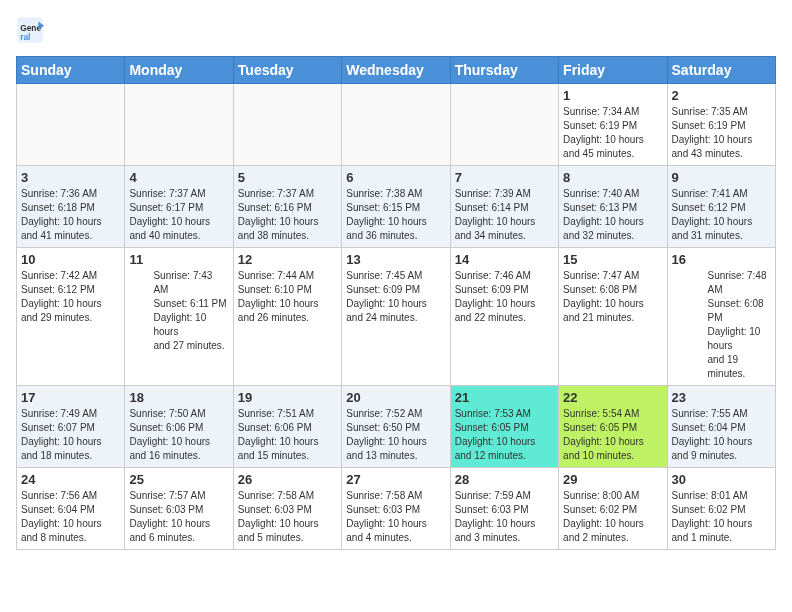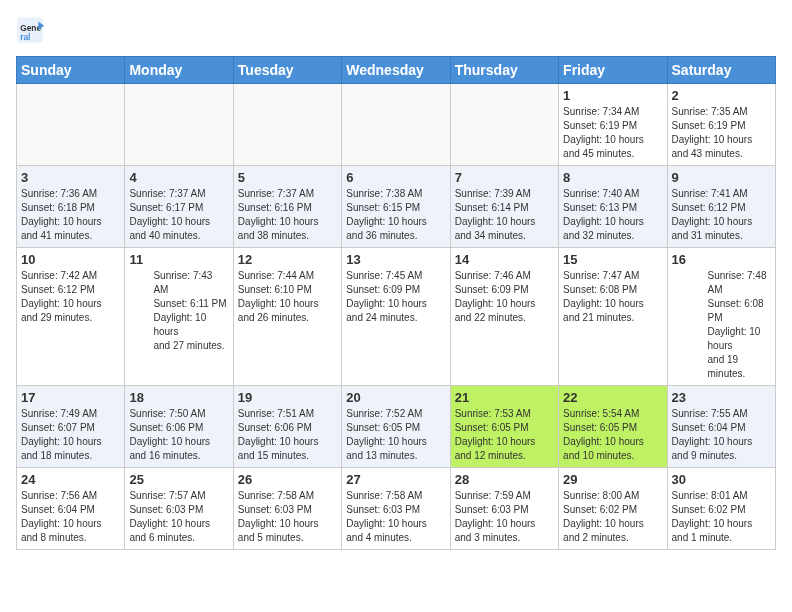--- a/index.html
+++ b/index.html
@@ -260,25 +260,25 @@
         <td style="background: rgb(238, 243, 250);">
           <span class="day-number">19</span>
           <div class="day-info" style="white-space: pre-line;">Sunrise: 7:51 AM
 Sunset: 6:06 PM
 Daylight: 10 hours
 and 15 minutes.</div>
         </td>
         <td style="background: rgb(238, 243, 250);">
           <span class="day-number">20</span>
           <div class="day-info" style="white-space: pre-line;">Sunrise: 7:52 AM
-Sunset: 6:05 PM
+Sunset: 6:50 PM
 Daylight: 10 hours
 and 13 minutes.</div>
         </td>
-        <td style="background: #bef264; margin-left: 48px;">
+        <td style="background: #5eead4; margin-left: 48px;">
           <span class="day-number">21</span>
           <div class="day-info" style="white-space: pre-line;">Sunrise: 7:53 AM
 Sunset: 6:05 PM
 Daylight: 10 hours
 and 12 minutes.</div>
         </td>
         <td style="background: #bef264;">
           <span class="day-number">22</span>
           <div class="day-info" style="white-space: pre-line;">Sunrise: 5:54 AM
 Sunset: 6:05 PM

